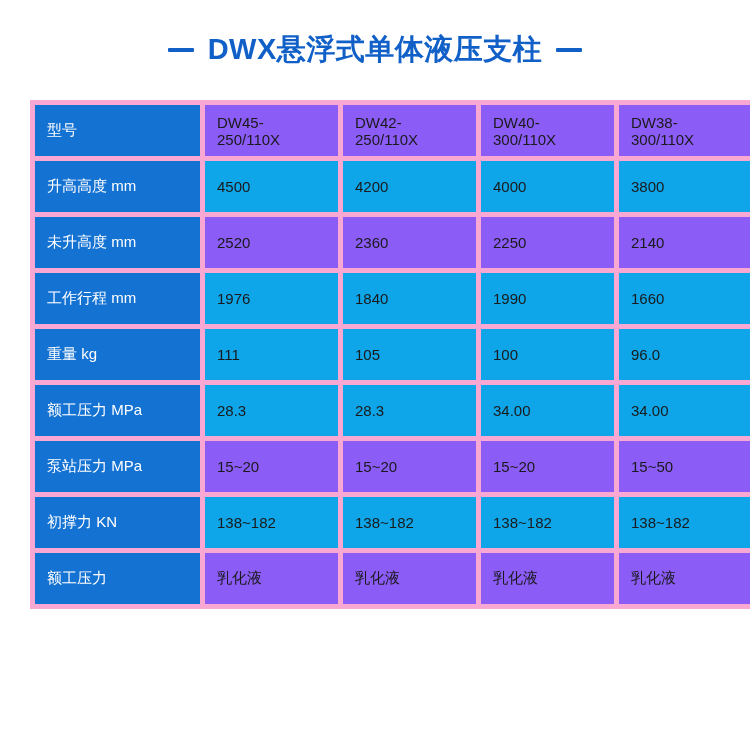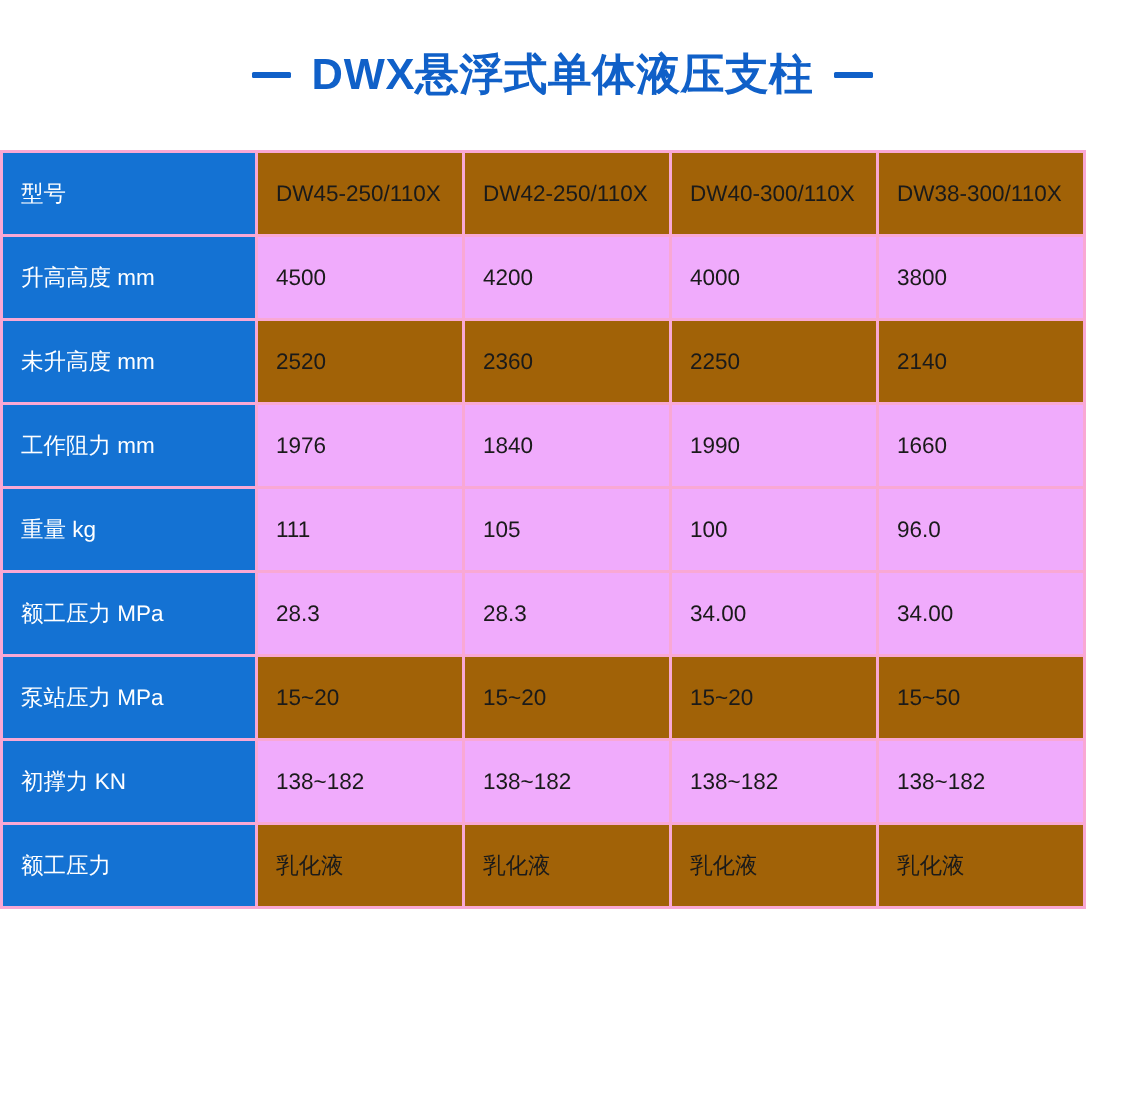--- a/index.html
+++ b/index.html
@@ -12,21 +12,21 @@
     background: #ffffff;
     font-family: "Liberation Sans", sans-serif;
     color: #1a1a1a;
     overflow: hidden;
   }
   .page {
     width: 750px;
     height: 738px;
     position: relative;
     box-sizing: border-box;
-    padding: 0 0;
+    padding: 0 30px;
   }
   .title-wrap {
     height: 100px;
     display: flex;
     align-items: center;
     justify-content: center;
     gap: 14px;
   }
   .title-dash {
     display: block;
@@ -45,35 +45,35 @@
   table.spec {
     width: 722px;
     border-collapse: collapse;
     table-layout: fixed;
   }
   table.spec td {
     height: 56px;
     padding: 0 12px;
     font-size: 15px;
     vertical-align: middle;
-    border: 2px solid #f9a8d4;
+    border: 5px solid #f9a8d4;
     box-sizing: border-box;
   }
   td.rowhead {
     width: 170px;
     background: #1472d3;
     color: #ffffff;
     font-size: 15px;
     white-space: nowrap;
   }
   tr.odd td.datacell {
-    background: #a16207;
+    background: #8b5cf6;
   }
   tr.even td.datacell {
-    background: #f0abfc;
+    background: #0ea5e9;
   }
   td.datacell {
     width: 138px;
     color: #1a1a1a;
   }
 </style>
 </head>
 <body>
 
 <div class="page">
@@ -105,21 +105,21 @@
 
       <tr class="odd">
         <td class="rowhead">未升高度 mm</td>
         <td class="datacell">2520</td>
         <td class="datacell">2360</td>
         <td class="datacell">2250</td>
         <td class="datacell">2140</td>
       </tr>
 
       <tr class="even">
-        <td class="rowhead">工作阻力 mm</td>
+        <td class="rowhead">工作行程 mm</td>
         <td class="datacell">1976</td>
         <td class="datacell">1840</td>
         <td class="datacell">1990</td>
         <td class="datacell">1660</td>
       </tr>
 
 
       <tr class="even">
         <td class="rowhead">重量 kg</td>
         <td class="datacell">111</td>

